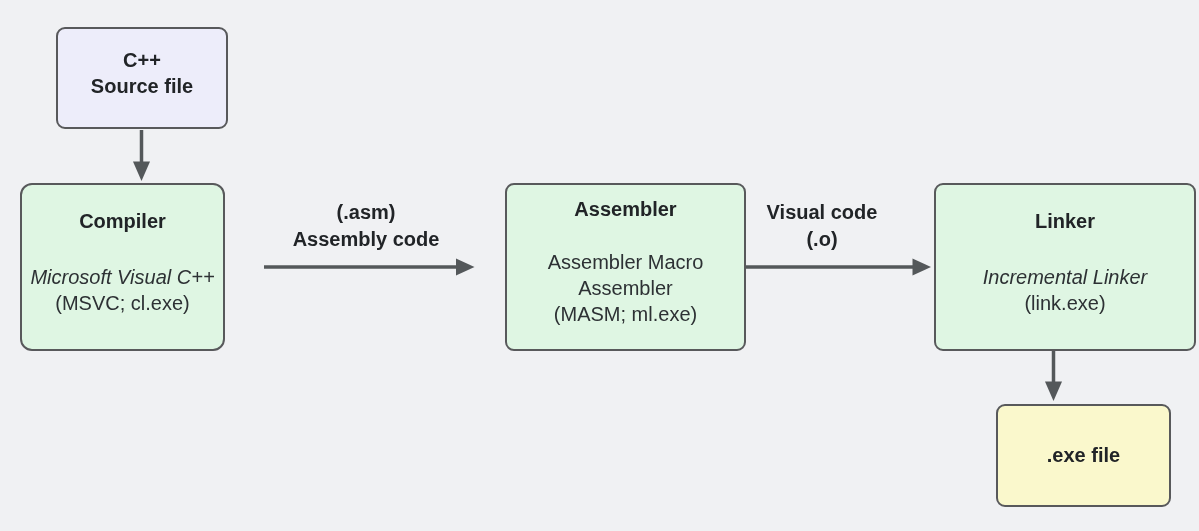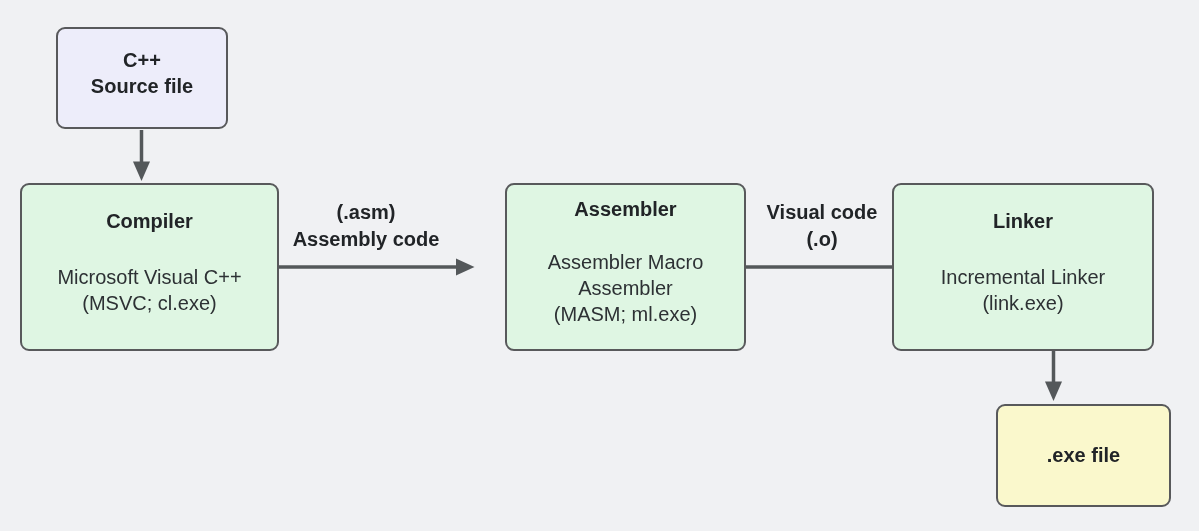--- a/index.html
+++ b/index.html
@@ -39,25 +39,25 @@
     color: #2D3134;
     white-space: nowrap;
   }
   .node-source {
     left: 56px; top: 27px; width: 172px; height: 102px;
     background: #EDEDFA;
     justify-content: center;
     padding-bottom: 10px;
   }
   .node-source .node-title { line-height: 26px; }
-  .node-compiler { left: 20px;  top: 183px; width: 259px; height: 168px; background: #DFF6E3; }
+  .node-compiler { left: 20px;  top: 183px; width: 205px; height: 168px; background: #DFF6E3; border-radius: 12px; }
   .node-assembler{ left: 477px; top: 183px; width: 241px; height: 168px; background: #DFF6E3; }
-  .node-linker   { left: 892px; top: 183px; width: 262px; height: 168px; background: #DFF6E3; }
+  .node-linker   { left: 934px; top: 183px; width: 262px; height: 168px; background: #DFF6E3; }
   .mt-2line { margin-top: 23px; }
-  .mb-2line { margin-top: 29px; }
+  .mb-2line { margin-top: 29px; font-style: italic; }
   .mt-3line { margin-top: 11px; }
   .mb-3line { margin-top: 26px; }
   .node-exe {
     left: 996px; top: 404px; width: 175px; height: 103px;
     background: #FAF8CC;
     justify-content: center;
   }
   .edge-label {
     position: absolute;
     top: 199px;

